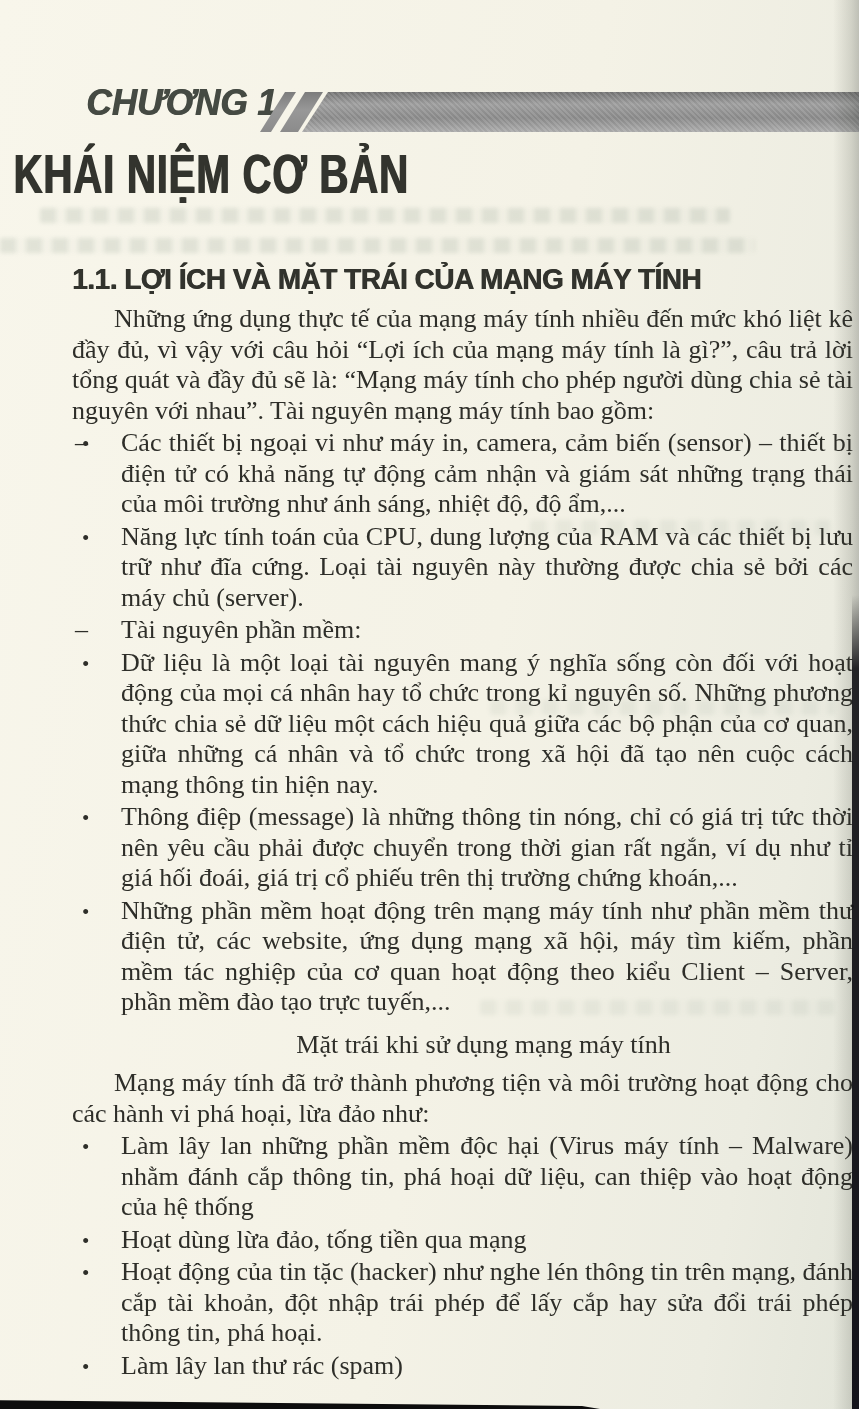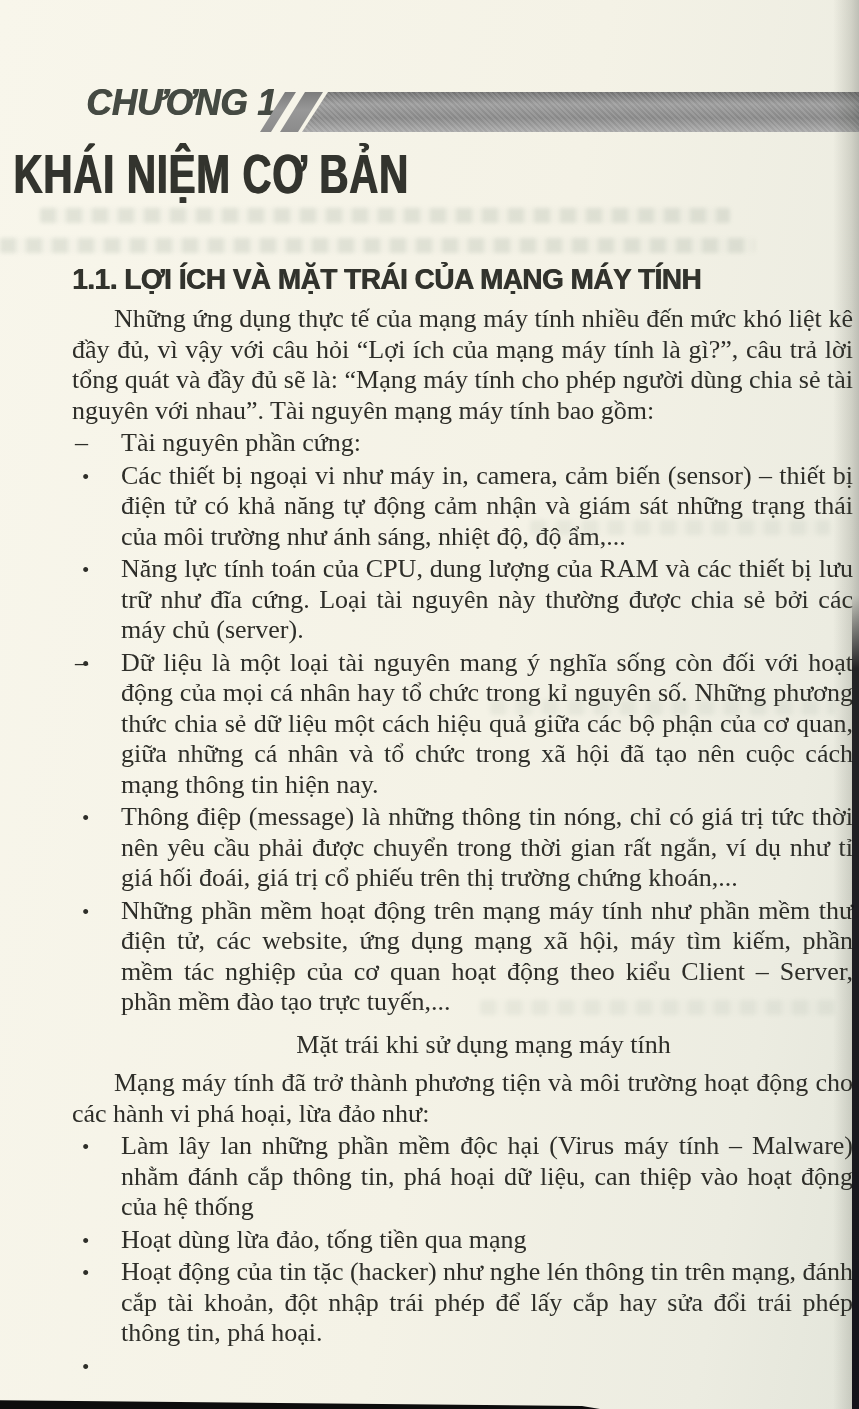--- a/index.html
+++ b/index.html
@@ -92,38 +92,38 @@
   <div class="ghost g1"></div>
   <div class="ghost g2"></div>
 </div>
 
 <div class="content">
   <h2 class="section-heading">1.1. LỢI ÍCH VÀ MẶT TRÁI CỦA MẠNG MÁY TÍNH</h2>
 
   <p class="body">Những ứng dụng thực tế của mạng máy tính nhiều đến mức khó liệt kê đầy đủ, vì vậy với câu hỏi “Lợi ích của mạng máy tính là gì?”, câu trả lời tổng quát và đầy đủ sẽ là: “Mạng máy tính cho phép người dùng chia sẻ tài nguyên với nhau”. Tài nguyên mạng máy tính bao gồm:</p>
 
   <div class="list">
-      <div class="li"><span class="marker dash">–</span><span class="li-text">Tài nguyên phần cứng:</span></div>
+      <div class="li"><span class="marker dash">–</span></div>
       <div class="li"><span class="marker bullet">•</span><span class="li-text">Các thiết bị ngoại vi như máy in, camera, cảm biến (sensor) – thiết bị điện tử có khả năng tự động cảm nhận và giám sát những trạng thái của môi trường như ánh sáng, nhiệt độ, độ ẩm,...</span></div>
       <div class="li"><span class="marker bullet">•</span><span class="li-text">Năng lực tính toán của CPU, dung lượng của RAM và các thiết bị lưu trữ như đĩa cứng. Loại tài nguyên này thường được chia sẻ bởi các máy chủ (server).</span></div>
-      <div class="li"><span class="marker dash">–</span></div>
+      <div class="li"><span class="marker dash">–</span><span class="li-text">Tài nguyên phần mềm:</span></div>
       <div class="li"><span class="marker bullet">•</span><span class="li-text">Dữ liệu là một loại tài nguyên mang ý nghĩa sống còn đối với hoạt động của mọi cá nhân hay tổ chức trong kỉ nguyên số. Những phương thức chia sẻ dữ liệu một cách hiệu quả giữa các bộ phận của cơ quan, giữa những cá nhân và tổ chức trong xã hội đã tạo nên cuộc cách mạng thông tin hiện nay.</span></div>
       <div class="li"><span class="marker bullet">•</span><span class="li-text">Thông điệp (message) là những thông tin nóng, chỉ có giá trị tức thời nên yêu cầu phải được chuyển trong thời gian rất ngắn, ví dụ như tỉ giá hối đoái, giá trị cổ phiếu trên thị trường chứng khoán,...</span></div>
       <div class="li"><span class="marker bullet">•</span><span class="li-text">Những phần mềm hoạt động trên mạng máy tính như phần mềm thư điện tử, các website, ứng dụng mạng xã hội, máy tìm kiếm, phần mềm tác nghiệp của cơ quan hoạt động theo kiểu Client – Server, phần mềm đào tạo trực tuyến,...</span></div>
     </div>
 
   <p class="body sub-heading">Mặt trái khi sử dụng mạng máy tính</p>
 
   <p class="body">Mạng máy tính đã trở thành phương tiện và môi trường hoạt động cho các hành vi phá hoại, lừa đảo như:</p>
 
   <div class="list">
       <div class="li"><span class="marker bullet">•</span><span class="li-text">Làm lây lan những phần mềm độc hại (Virus máy tính – Malware) nhằm đánh cắp thông tin, phá hoại dữ liệu, can thiệp vào hoạt động của hệ thống</span></div>
       <div class="li"><span class="marker bullet">•</span><span class="li-text">Hoạt dùng lừa đảo, tống tiền qua mạng</span></div>
       <div class="li"><span class="marker bullet">•</span><span class="li-text">Hoạt động của tin tặc (hacker) như nghe lén thông tin trên mạng, đánh cắp tài khoản, đột nhập trái phép để lấy cắp hay sửa đổi trái phép thông tin, phá hoại.</span></div>
-      <div class="li"><span class="marker bullet">•</span></div>
+      <div class="li"><span class="marker bullet">•</span><span class="li-text">Làm lây lan thư rác (spam)</span></div>
     </div>
 
 </div>
 
 <div class="ghosts">
   <div class="ghost page gp1"></div>
   <div class="ghost page gp2"></div>
   <div class="ghost page gp3"></div>
 </div>
 

